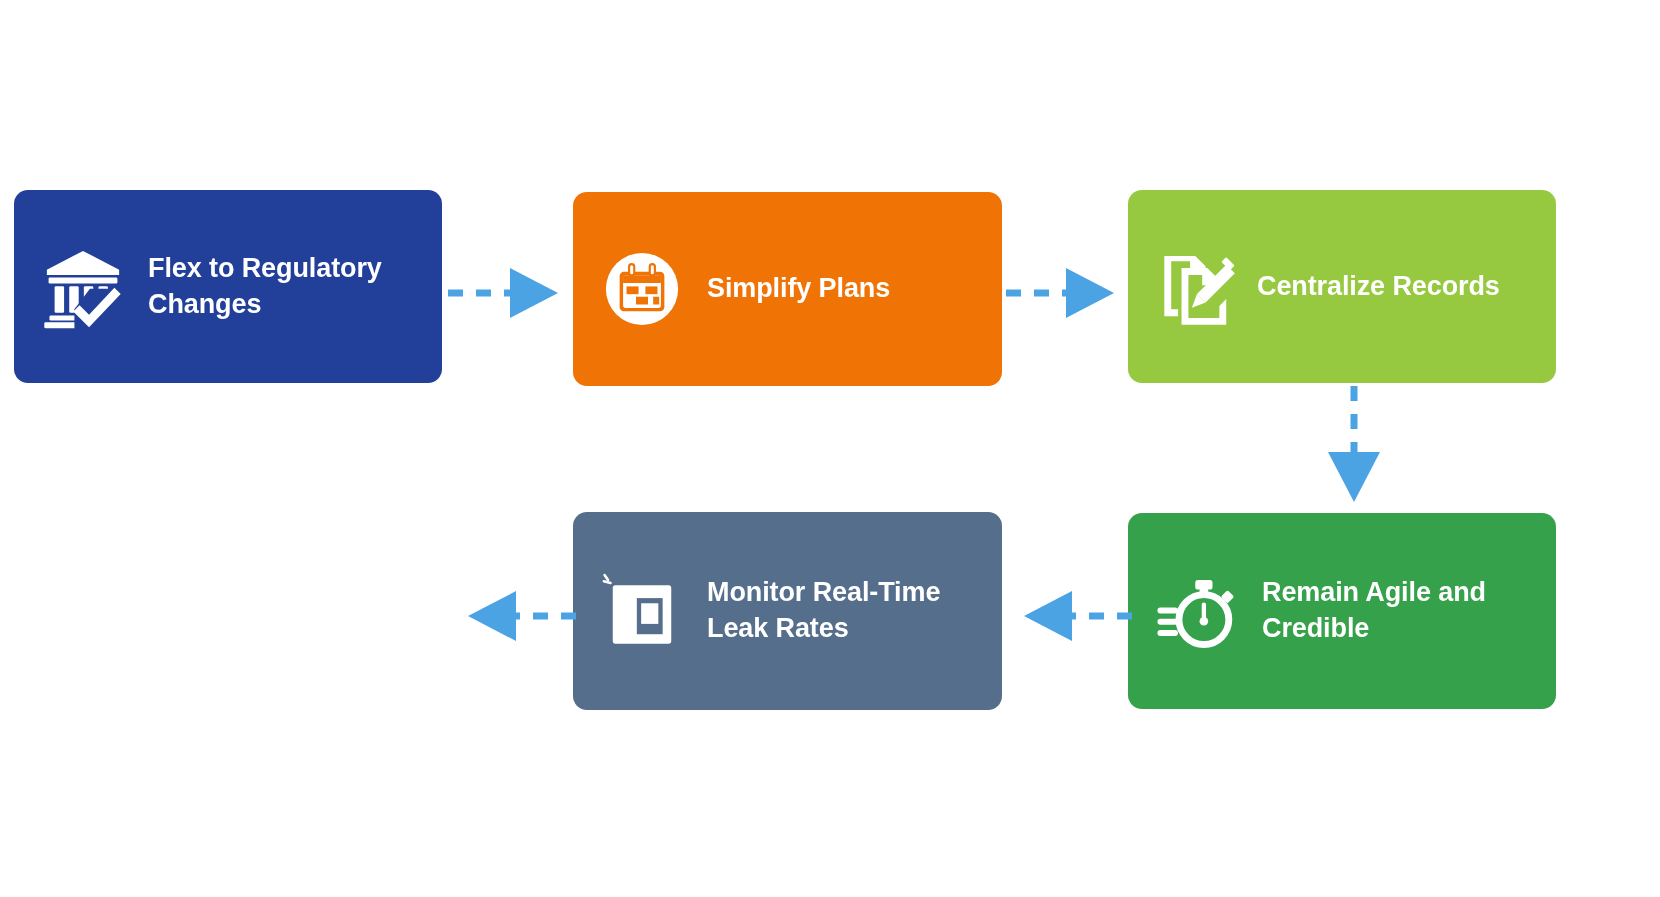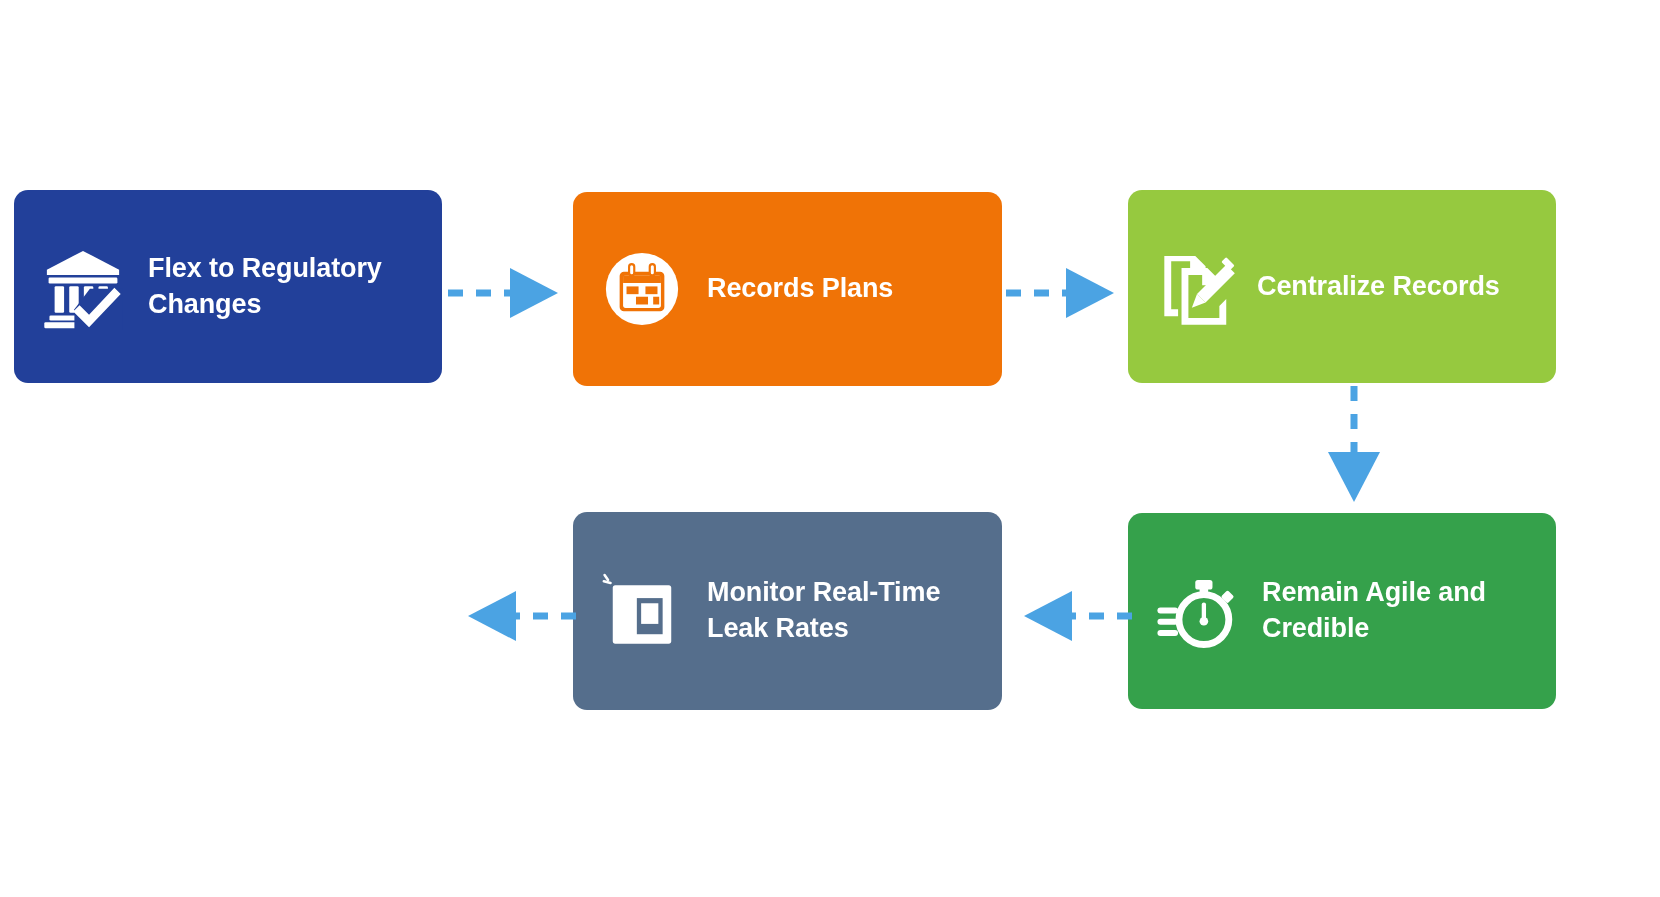--- a/index.html
+++ b/index.html
@@ -113,21 +113,21 @@
         <rect x="59" y="21" width="6" height="13" rx="3" fill="#ffffff" stroke="#F07306" stroke-width="2.5"></rect>
 
         <g fill="#F07306">
           <rect x="32" y="47" width="14" height="9"></rect>
           <rect x="54" y="47" width="14" height="9"></rect>
           <rect x="43" y="59" width="14" height="9"></rect>
           <rect x="63" y="59" width="7" height="9"></rect>
         </g>
       </svg>
     </span>
-    <span class="node-label">Records Plans</span>
+    <span class="node-label">Simplify Plans</span>
   </div>
 
   <div class="node" id="node-2" style="background: rgb(150, 201, 63); gap: 17px;">
     <span class="node-icon">
       <svg viewBox="0 0 100 100" aria-hidden="true">
 
         <path d="M12 14 H48 L60 26 V34 H52 V30 H42 V20 H20 V76 H28 V84 H12 Z" fill="#ffffff"></path>
 
         <path d="M32 28 H62 L76 42 V50 L68 58 V48 H56 V36 H40 V86 H76 V72 L84 64 V94 H32 Z" fill="#ffffff"></path>
 

